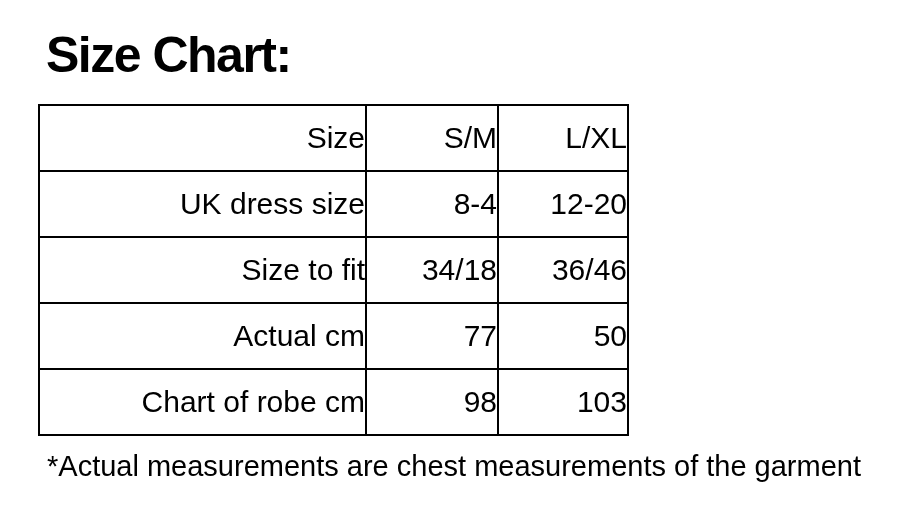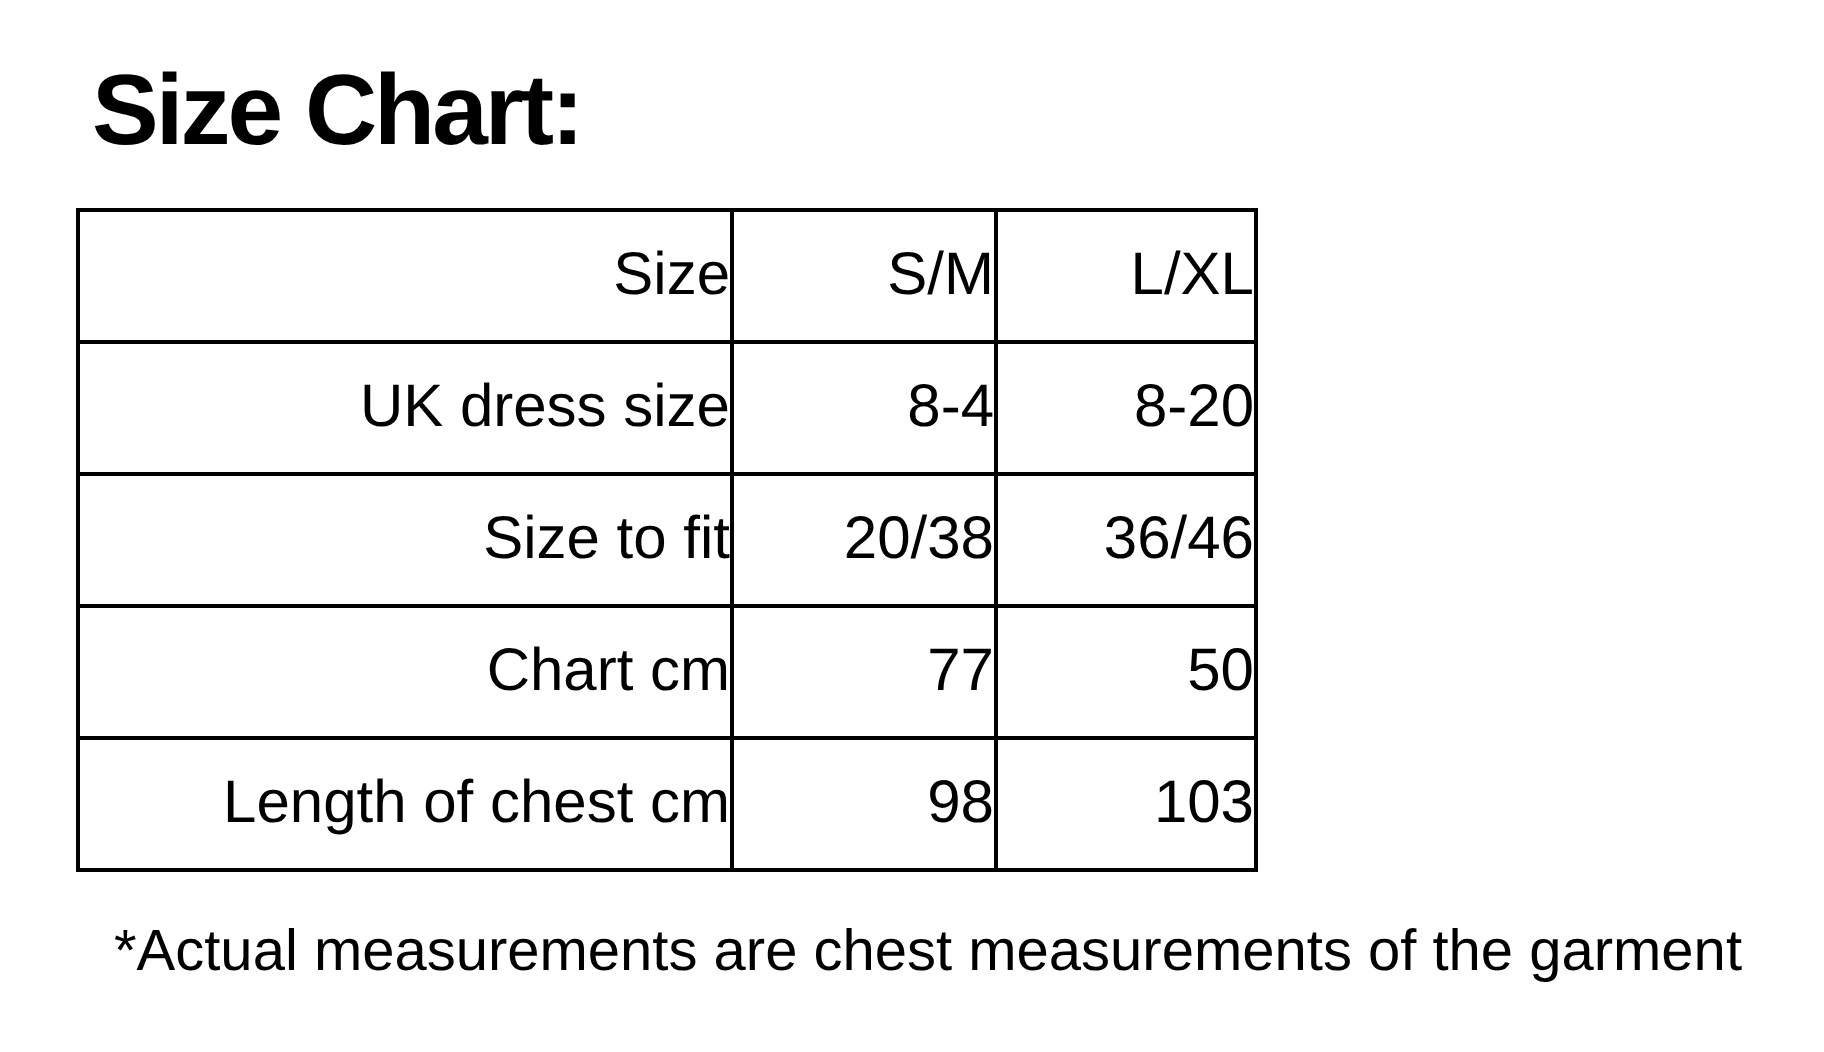--- a/index.html
+++ b/index.html
@@ -48,21 +48,21 @@
     vertical-align: middle;
     font-size: 30px;
     font-weight: 400;
     color: #000000;
     white-space: nowrap;
   }
   .footnote {
     position: absolute;
     left: 47px;
     top: 449px;
-    margin: 10px;
+    margin: 0;
     font-size: 29px;
     line-height: 34px;
     font-weight: 400;
     color: #000000;
     white-space: nowrap;
   }
 </style>
 </head>
 <body>
 
@@ -80,34 +80,34 @@
       <tr>
         <th>Size</th>
         <th>S/M</th>
         <th>L/XL</th>
       </tr>
     </thead>
     <tbody>
       <tr>
         <td>UK dress size</td>
         <td>8-4</td>
-        <td>8-20</td>
+        <td>12-20</td>
       </tr>
       <tr>
         <td>Size to fit</td>
-        <td>20/38</td>
+        <td>34/18</td>
         <td>36/46</td>
       </tr>
       <tr>
-        <td>Chart cm</td>
+        <td>Actual cm</td>
         <td>77</td>
         <td>50</td>
       </tr>
       <tr>
-        <td>Length of chest cm</td>
+        <td>Chart of robe cm</td>
         <td>98</td>
         <td>103</td>
       </tr>
     </tbody>
   </table>
 
   <p class="footnote">*Actual measurements are chest measurements of the garment</p>
 
 </div>
 

